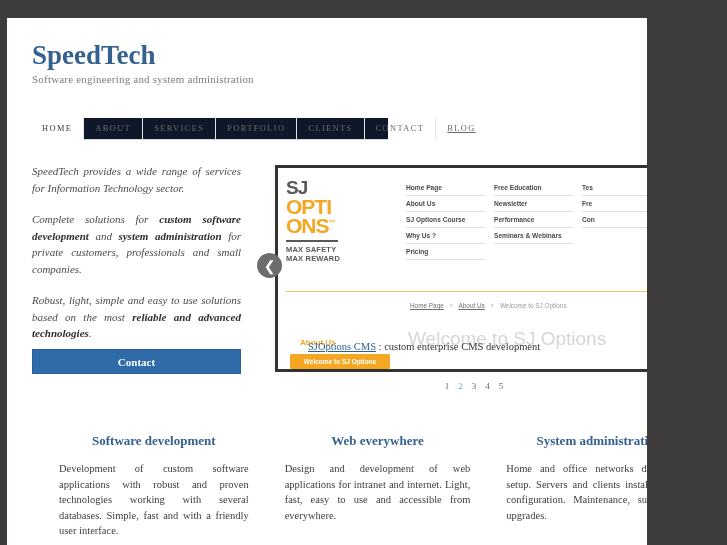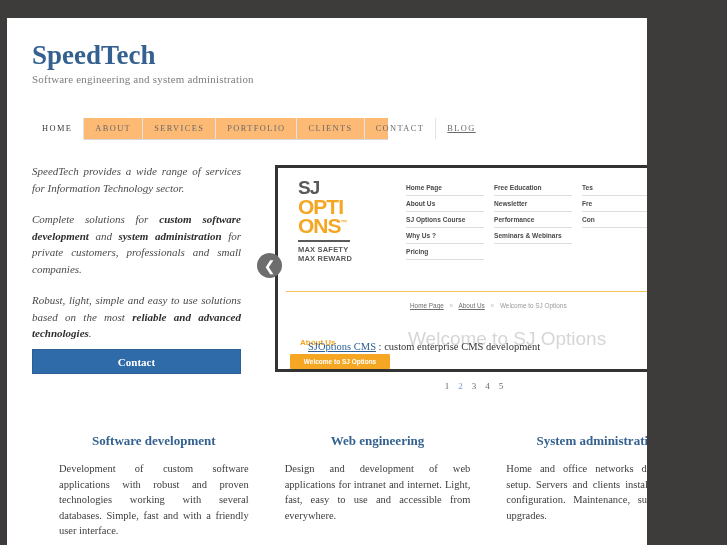--- a/index.html
+++ b/index.html
@@ -24,21 +24,21 @@
   }
   .brand-tag{
     font-family:"Liberation Serif", serif;
     font-size:11px;color:#7d7d7d;margin-top:3px;letter-spacing:.2px;
   }
   .flags{position:absolute;right:22px;top:42px;display:flex;gap:8px;}
   .flag{width:19px;height:13px;display:block;border:1px solid #cfcfcf;box-sizing:border-box;}
   
   .navbar{
     position:absolute;left:24px;top:100px;width:357px;height:22px;
-    background:#fdba74;border-bottom:1px solid #d8d8d8;
+    background:#0f172a;border-bottom:1px solid #d8d8d8;
     display:flex;align-items:stretch;
     box-sizing:border-box;
   }
   .navitem{
     font-family:"Liberation Serif", serif;
     font-size:8.4px;letter-spacing:1.4px;color:#6a6a6a;
     display:flex;align-items:center;justify-content:center;
     padding:0 11px;border-right:1px solid #e3e3e3;
     text-transform:uppercase;white-space:nowrap;cursor:pointer;
   }
@@ -59,21 +59,21 @@
     font-family:"Liberation Serif", serif;font-weight:bold;font-size:11px;
     display:flex;align-items:center;justify-content:center;
     border:1px solid #2b5f96;box-sizing:border-box;cursor:pointer;
   }
   
   .carousel{
     position:absolute;left:268px;top:147px;width:398px;height:207px;
     border:3px solid #333333;box-sizing:border-box;background:#ffffff;overflow:hidden;
   }
   .shot{position:absolute;left:0;top:0;width:392px;height:201px;background:#fff;}
-  .shot-logo{position:absolute;left:20px;top:11px;width:58px;}
+  .shot-logo{position:absolute;left:8px;top:11px;width:58px;}
   .sj{font-family:"Liberation Sans", sans-serif;font-weight:bold;line-height:0.93;}
   .sj .l1{font-size:19px;color:#58595b;letter-spacing:-1px;}
   .sj .l2,.sj .l3{font-size:21px;color:#f5a623;letter-spacing:-1px;}
   .sj .tm{font-size:7px;vertical-align:super;}
   .sj-rule{border-top:2px solid #58595b;width:52px;margin:4px 0 3px 0;}
   .sj-sub{font-family:"Liberation Sans", sans-serif;font-size:7.5px;color:#58595b;font-weight:bold;line-height:9px;letter-spacing:.2px;}
   .shot-menu{position:absolute;top:12px;display:flex;gap:0;left:128px;width:264px;}
   .mcol{width:82px;margin-right:10px;}
   .mcol .mi{
     font-family:"Liberation Sans", sans-serif;font-size:6.6px;font-weight:bold;color:#4a4a4a;
@@ -238,21 +238,21 @@
       <span>5</span>
     </div>
 
     <div class="services">
       <div class="svc">
         <h3>Software development</h3>
         <p>Development of custom software applications with robust and proven technologies working with several databases.
 Simple, fast and with a friendly user interface.</p>
       </div>
       <div class="svc">
-        <h3>Web engineering</h3>
+        <h3>Web everywhere</h3>
         <p>Design and development of web applications for intranet and internet.
 Light, fast, easy to use and accessible from everywhere.</p>
       </div>
       <div class="svc">
         <h3>System administration</h3>
         <p>Home and office networks design and setup.
 Servers and clients installation and configuration.
 Maintenance, support and upgrades.</p>
       </div>
     </div>

